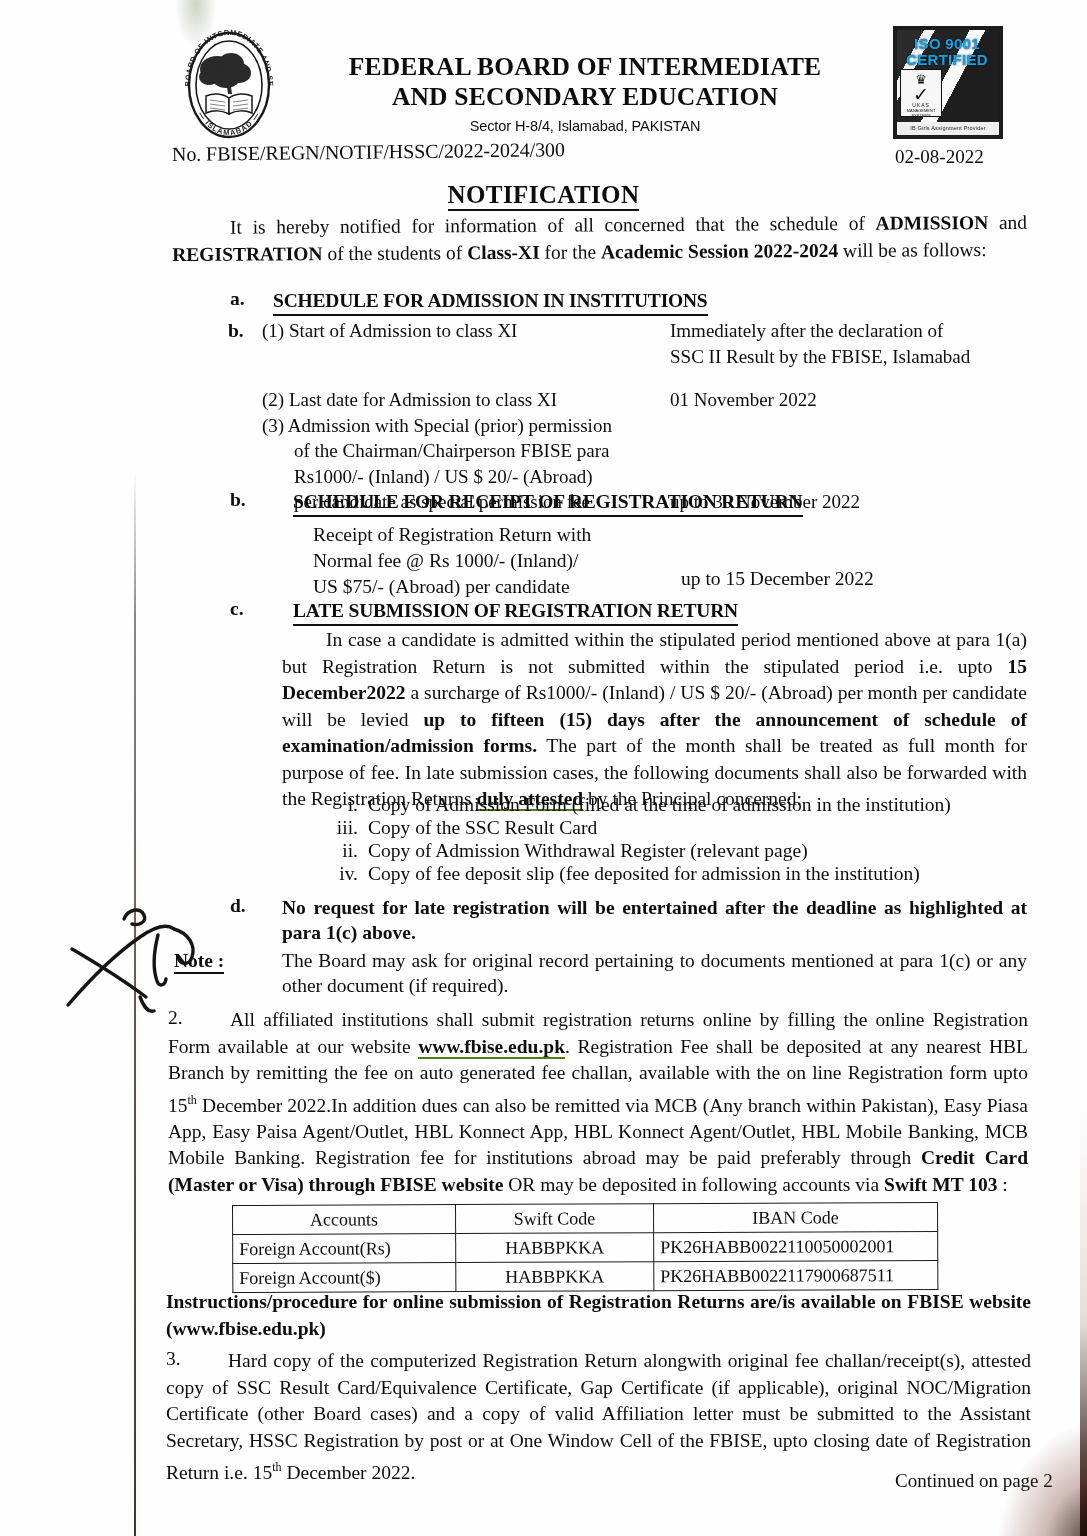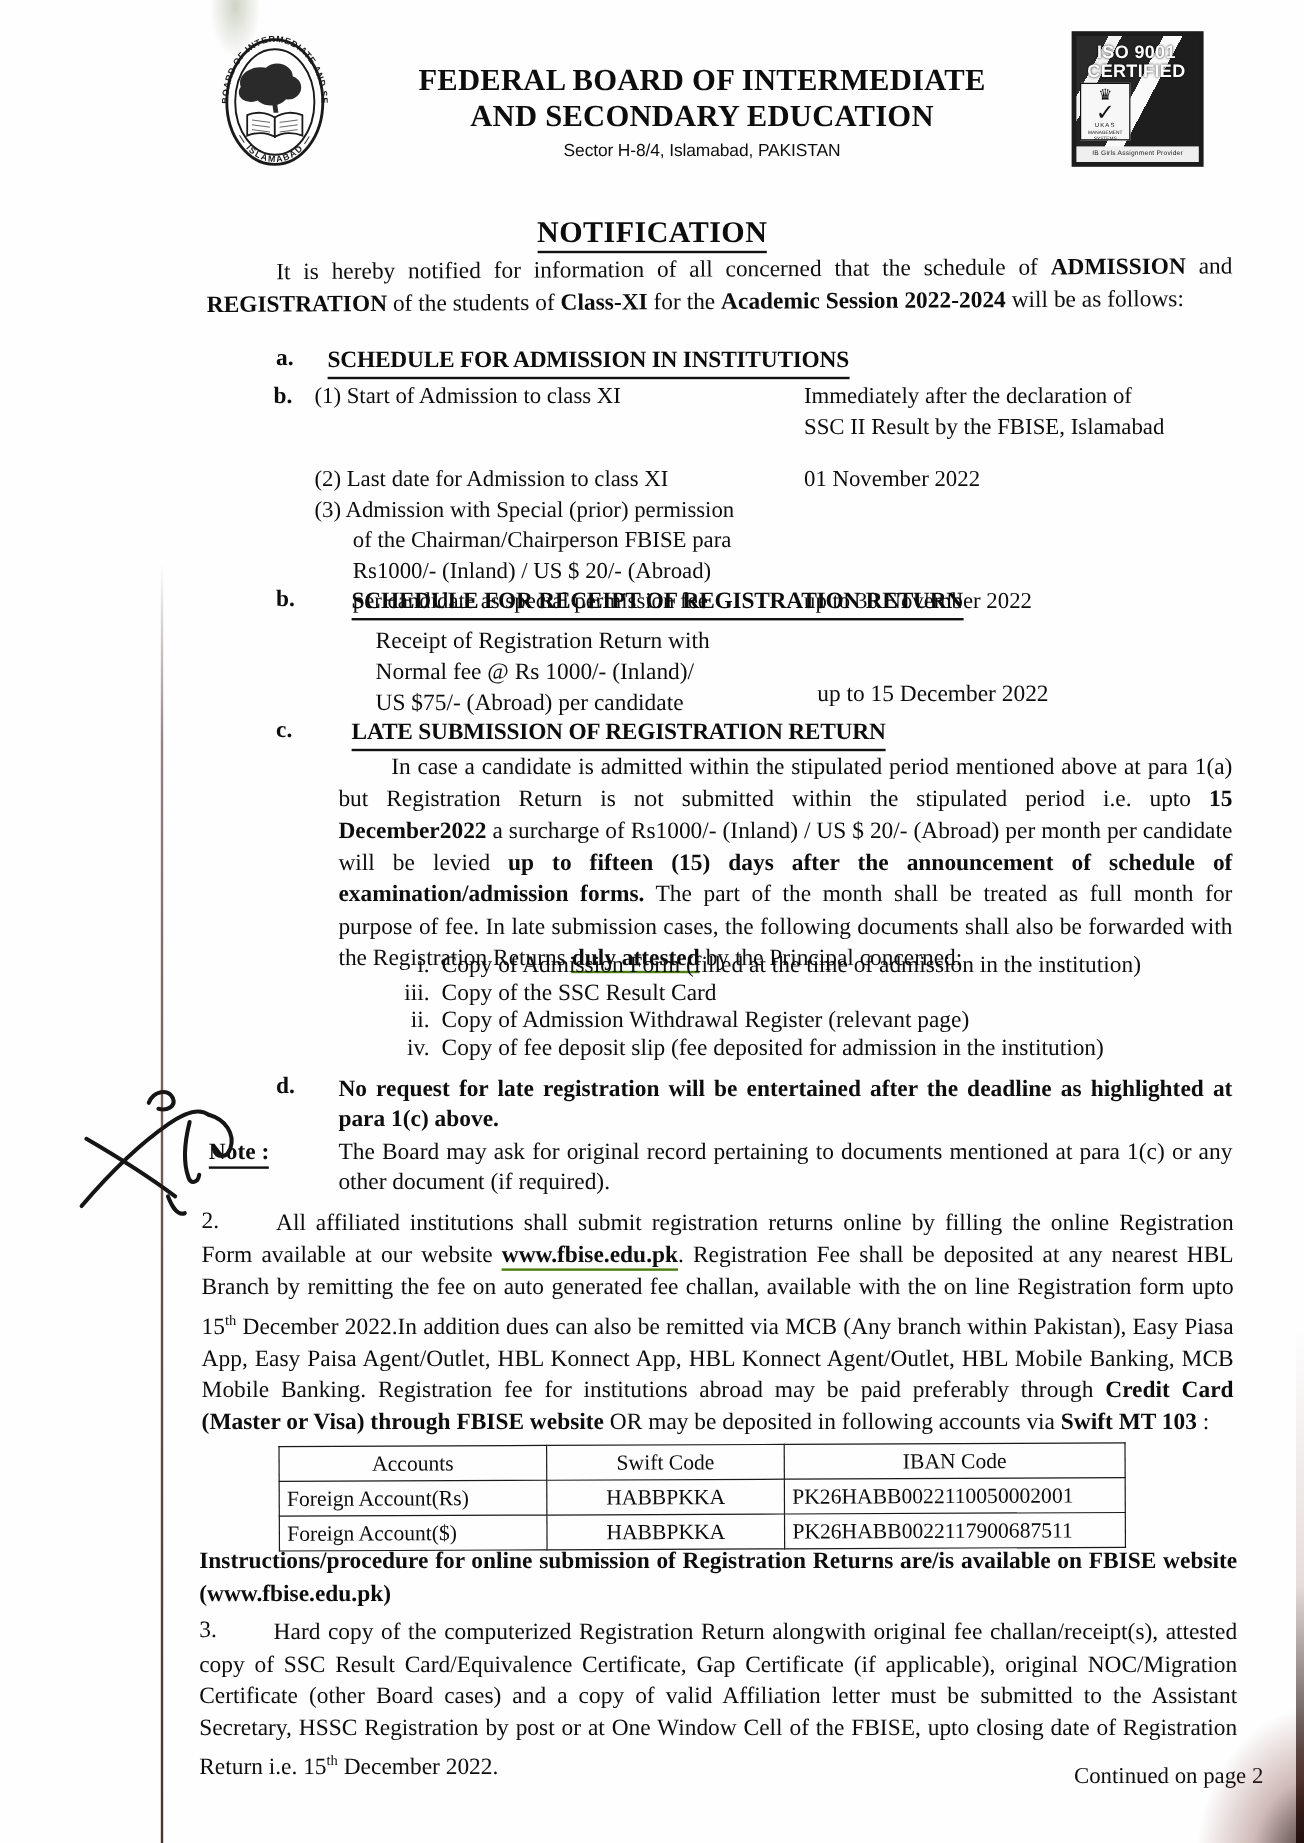--- a/index.html
+++ b/index.html
@@ -77,21 +77,21 @@
   .iso-inner {
     position: absolute;
     inset: 4px;
     background:
       linear-gradient(118deg, #2b2b2b 0 17%, #f2f2f2 17% 24%, #242424 24% 46%, #fafafa 46% 56%, #1e1e1e 56% 100%);
   }
   .iso-text {
     position: absolute;
     left: 8px; top: 10px;
     width: 92px;
-    color: #ffffff;
+    color: #0ea5e9;
     font-family: "Liberation Sans", sans-serif;
     font-weight: bold;
     font-size: 15px;
     line-height: 16px;
     text-align: center;
     letter-spacing: 0.3px;
     text-shadow: 0 0 2px #000;
   }
   .ukas-box {
     position: absolute;
@@ -384,20 +384,24 @@
       <div class="ukas-box">
         <div class="ukas-crown">♛</div>
         <div class="ukas-tick">✓</div>
         <div class="ukas-label">UKAS</div>
         <div class="ukas-sub">MANAGEMENT SYSTEMS</div>
       </div>
       <div class="iso-footer">IB Girls Assignment Provider</div>
     </div>
   </div>
 
+  <div class="ref-row">
+    <div class="ref-no">No. FBISE/REGN/NOTIF/HSSC/2022-2024/300</div>
+    <div class="ref-date">02-08-2022</div>
+  </div>
 
   <div class="doc-title">
     <span>NOTIFICATION</span>
   </div>
 
   <div class="intro">
     It is hereby notified for information of all concerned that the schedule of <b>ADMISSION</b> and
     <b>REGISTRATION</b> of the students of <b>Class-XI</b> for the <b>Academic Session 2022-2024</b> will be as
     follows:
   </div>

